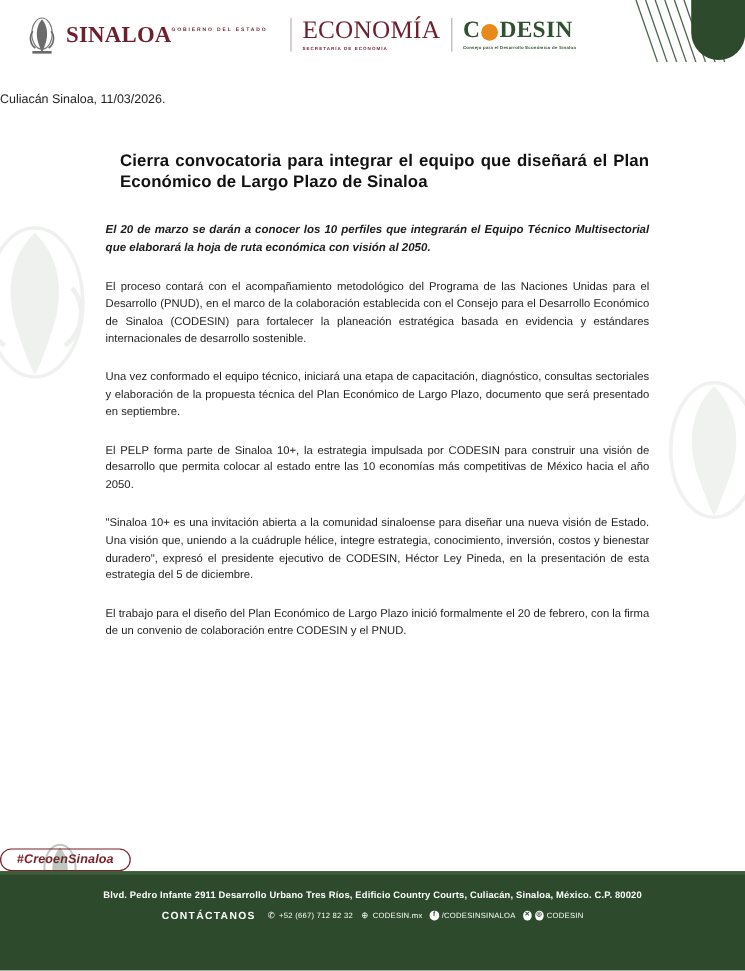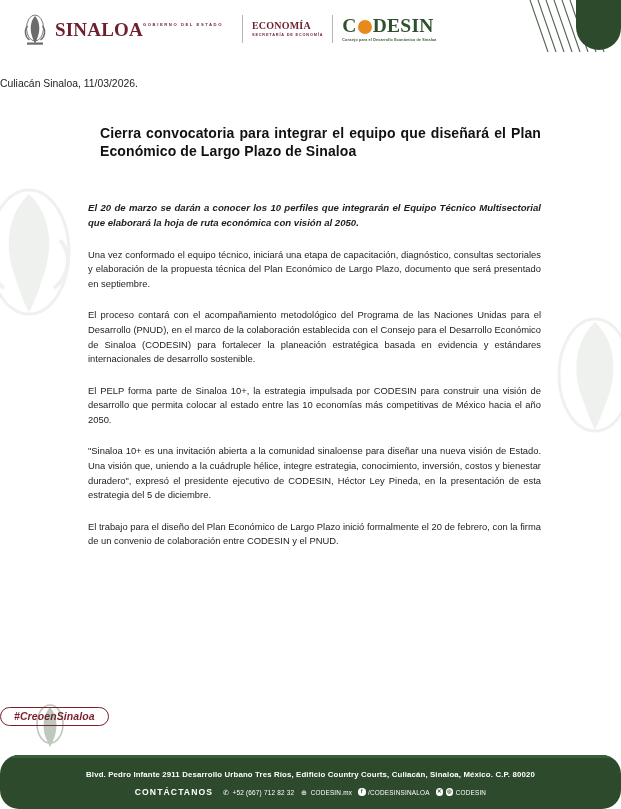--- a/index.html
+++ b/index.html
@@ -81,22 +81,22 @@
     flex: 0 0 auto;
   }
 
   .brand-economia {
     display: flex;
     flex-direction: column;
     justify-content: center;
   }
   .brand-economia .main {
     font-family: "Liberation Serif", serif;
-    font-weight: bold;
-    font-size: 10px;
+    font-weight: normal;
+    font-size: 21px;
     letter-spacing: 0.2px;
     color: #6d1f2e;
     line-height: 1;
   }
   .brand-economia .sub {
     font-size: 3.8px;
     letter-spacing: 0.85px;
     color: #6d1f2e;
     margin-top: 2.5px;
     font-weight: bold;
@@ -167,21 +167,21 @@
     text-align: justify;
     color: #111111;
     letter-spacing: 0.1px;
   }
 
   .standfirst {
     font-size: 9.6px;
     font-style: italic;
     font-weight: bold;
     line-height: 1.55;
-    margin-top: 40px;
+    margin-top: 24px;
     text-align: justify;
     color: #1d1d1d;
   }
 
   p.body-par {
     font-size: 9.4px;
     line-height: 1.55;
     text-align: justify;
     margin: 17px 0 0 0;
     color: #1d1d1d;
@@ -220,25 +220,24 @@
     font-size: 10.5px;
     font-weight: bold;
     font-style: italic;
     color: #7b1f2b;
     letter-spacing: 0.1px;
   }
 
   .footer-bar {
     position: absolute;
     left: 0; right: 0; bottom: 0;
-    height: 54px;
+    height: 83px;
     background: #2d4a2c;
     color: #ffffff;
     overflow: hidden;
-    border-radius: 19px;
   }
   .footer-stripe {
     position: absolute;
     left: 0; right: 0; top: 0;
     height: 3px;
     background: #3c5d39;
   }
   .footer-address {
     position: absolute;
     left: 0; right: 0;
@@ -375,22 +374,22 @@
 
     </div>
   </div>
 
   <div class="date-line">Culiacán Sinaloa, 11/03/2026.</div>
 
   <div class="content">
     <h1 class="headline">Cierra convocatoria para integrar el equipo que diseñará el Plan Económico de Largo Plazo de Sinaloa</h1>
     <div class="standfirst">El 20 de marzo se darán a conocer los 10 perfiles que integrarán el Equipo Técnico Multisectorial que elaborará la hoja de ruta económica con visión al 2050.</div>
 
+    <p class="body-par">El proceso contará con el acompañamiento metodológico del Programa de las Naciones Unidas para el Desarrollo (PNUD), en el marco de la colaboración establecida con el Consejo para el Desarrollo Económico de Sinaloa (CODESIN) para fortalecer la planeación estratégica basada en evidencia y estándares internacionales de desarrollo sostenible.</p>
     <p class="body-par">Una vez conformado el equipo técnico, iniciará una etapa de capacitación, diagnóstico, consultas sectoriales y elaboración de la propuesta técnica del Plan Económico de Largo Plazo, documento que será presentado en septiembre.</p>
-    <p class="body-par">El proceso contará con el acompañamiento metodológico del Programa de las Naciones Unidas para el Desarrollo (PNUD), en el marco de la colaboración establecida con el Consejo para el Desarrollo Económico de Sinaloa (CODESIN) para fortalecer la planeación estratégica basada en evidencia y estándares internacionales de desarrollo sostenible.</p>
     <p class="body-par">El PELP forma parte de Sinaloa 10+, la estrategia impulsada por CODESIN para construir una visión de desarrollo que permita colocar al estado entre las 10 economías más competitivas de México hacia el año 2050.</p>
     <p class="body-par">"Sinaloa 10+ es una invitación abierta a la comunidad sinaloense para diseñar una nueva visión de Estado. Una visión que, uniendo a la cuádruple hélice, integre estrategia, conocimiento, inversión, costos y bienestar duradero", expresó el presidente ejecutivo de CODESIN, Héctor Ley Pineda, en la presentación de esta estrategia del 5 de diciembre.</p>
     <p class="body-par">El trabajo para el diseño del Plan Económico de Largo Plazo inició formalmente el 20 de febrero, con la firma de un convenio de colaboración entre CODESIN y el PNUD.</p>
   </div>
 
   <div class="footer-zone">
 
     <div class="hashtag-row">
       <span class="hashtag-pill">#CreoenSinaloa</span>
     </div>

